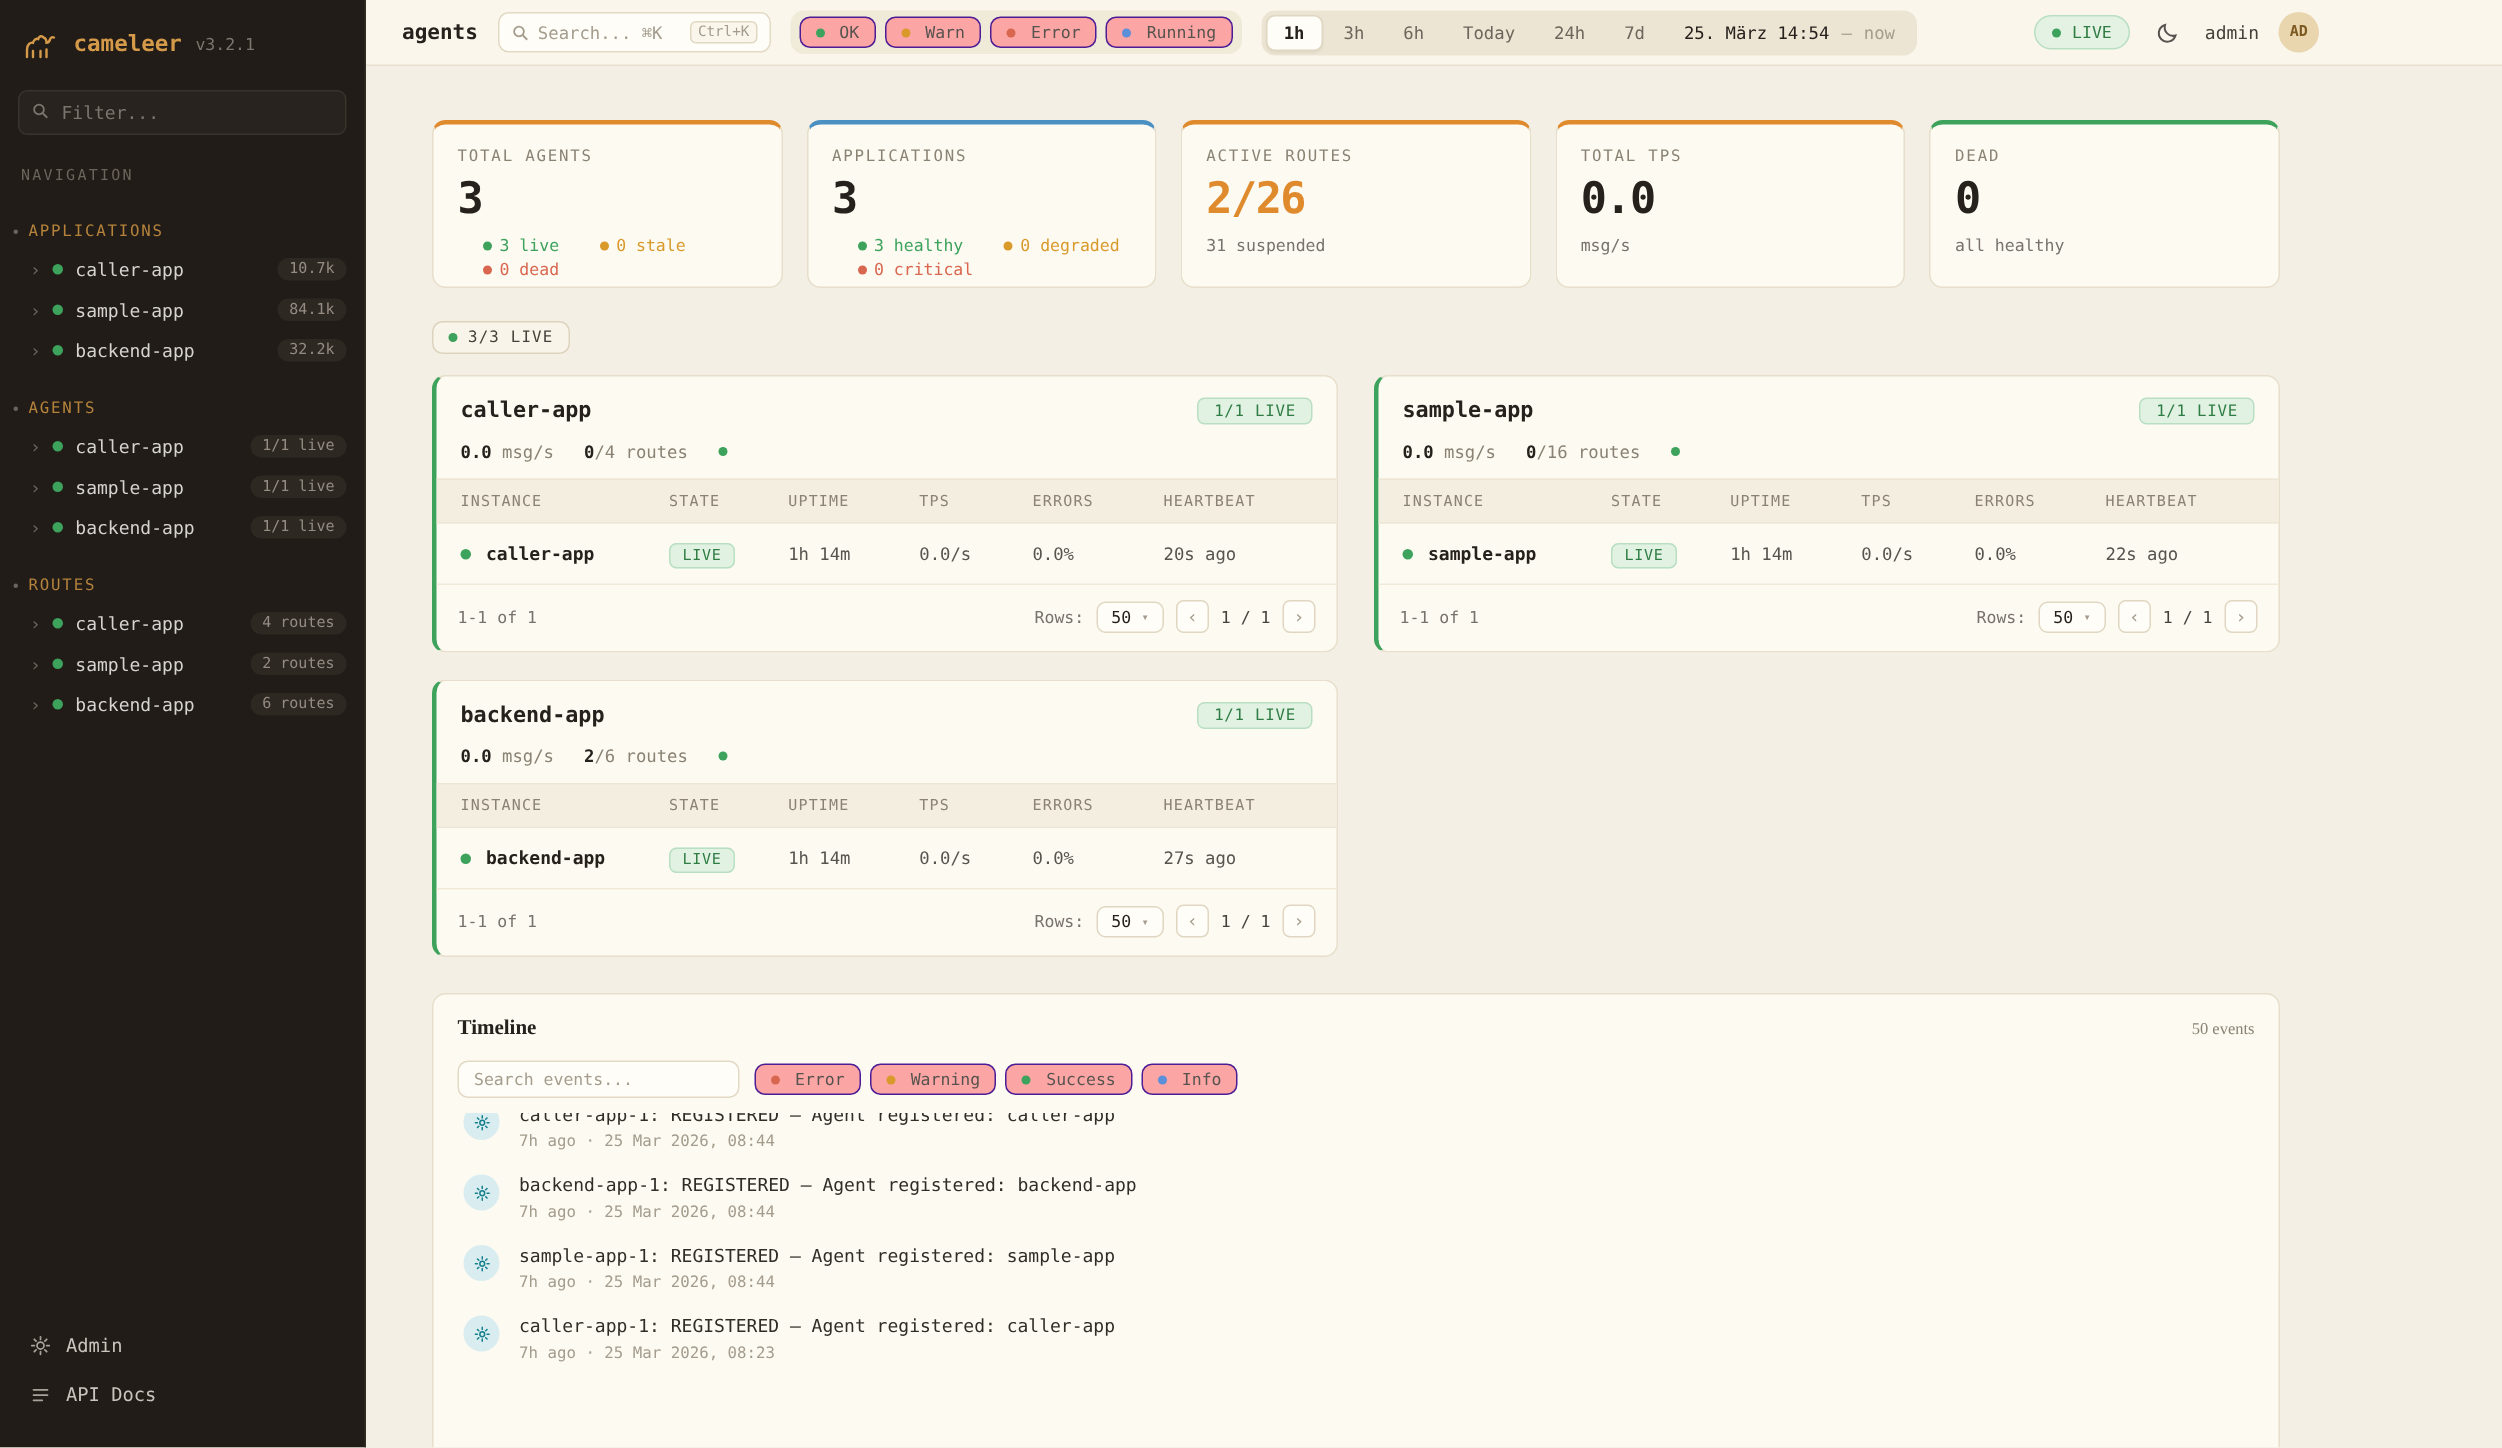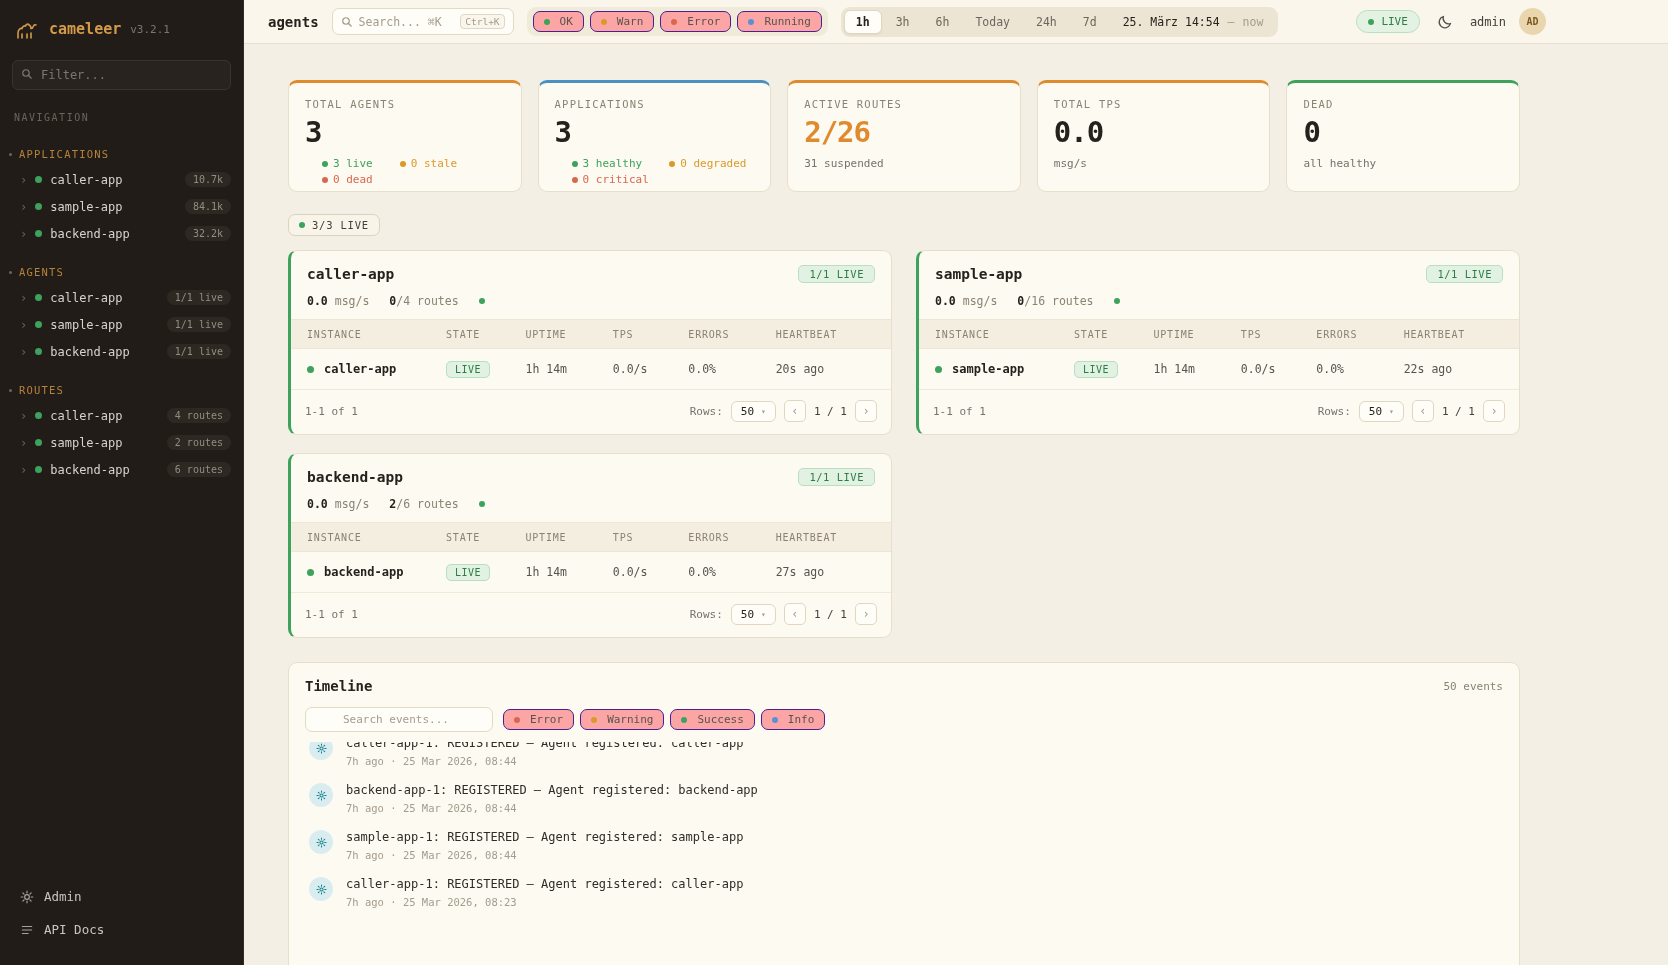--- a/index.html
+++ b/index.html
@@ -76,26 +76,26 @@
   .inst-cell { display:flex; align-items:center; gap:10px; font-weight:bold; font-size:12px; color:#26211c; }
   .live-badge.sm { padding:2px 8px; font-size:10px; }
   .card-foot { display:flex; align-items:center; padding:10px 14px 12px; font-size:11px; color:#78716c; }
   .foot-right { margin-left:auto; display:flex; align-items:center; gap:8px; }
   .rows-select { display:flex; align-items:center; gap:7px; border:1px solid #e0d7c2; background:#fffdf7; border-radius:6px; padding:3px 9px; color:#26211c; cursor:pointer; }
   .caret { color:#a49c8d; font-size:8px; }
   .page-btn { width:22px; height:22px; border:1px solid #e0d7c2; border-radius:5px; display:flex; align-items:center; justify-content:center; color:#a49c8d; background:#fffdf7; cursor:pointer; font-family:inherit; font-size:12px; }
   .page-ind { color:#44403a; }
   
   .timeline-card { margin-top:24px; background:#fdfaf2; border:1px solid #e7dfcb; border-radius:9px; padding:15px 16px; height:330px; overflow:hidden; }
-  .tl-head { display:flex; justify-content:space-between; align-items:center; }
+  .tl-head { display:flex; justify-content:space-between; align-items:center;font-family:Liberation Serif, serif; }
   .tl-title { font-weight:bold; font-size:14px; }
   .tl-count { font-size:11px; color:#8a8374; }
   .tl-controls { display:flex; align-items:center; gap:10px; margin-top:13px; }
   .tl-search { display:flex; align-items:center; border:1px solid #e3dac6; background:#fffdf7; border-radius:7px; padding:5px 10px; width:188px; }
-  .tl-search input { border:0; background:transparent; outline:none; width:100%; font:inherit; font-size:11px; color:#57534e;margin-left:27px; }
+  .tl-search input { border:0; background:transparent; outline:none; width:100%; font:inherit; font-size:11px; color:#57534e; }
   .tl-search input::placeholder { color:#a49c8d; }
   .tl-chips { display:flex; gap:6px; }
   .tl-events { margin-top:10px; overflow:hidden; }
   .tl-event { display:flex; align-items:flex-start; gap:13px; padding:8px 4px; }
   .tl-event.clipped { margin-top:-14px; }
   .tl-icon { width:24px; height:24px; border-radius:50%; background:#d9edf0; display:flex; align-items:center; justify-content:center; flex-shrink:0; }
   .tl-text { font-size:12px; color:#312c26; }
   .tl-time { font-size:10.5px; color:#a49c8d; margin-top:5px; }
 </style>
 </head>

